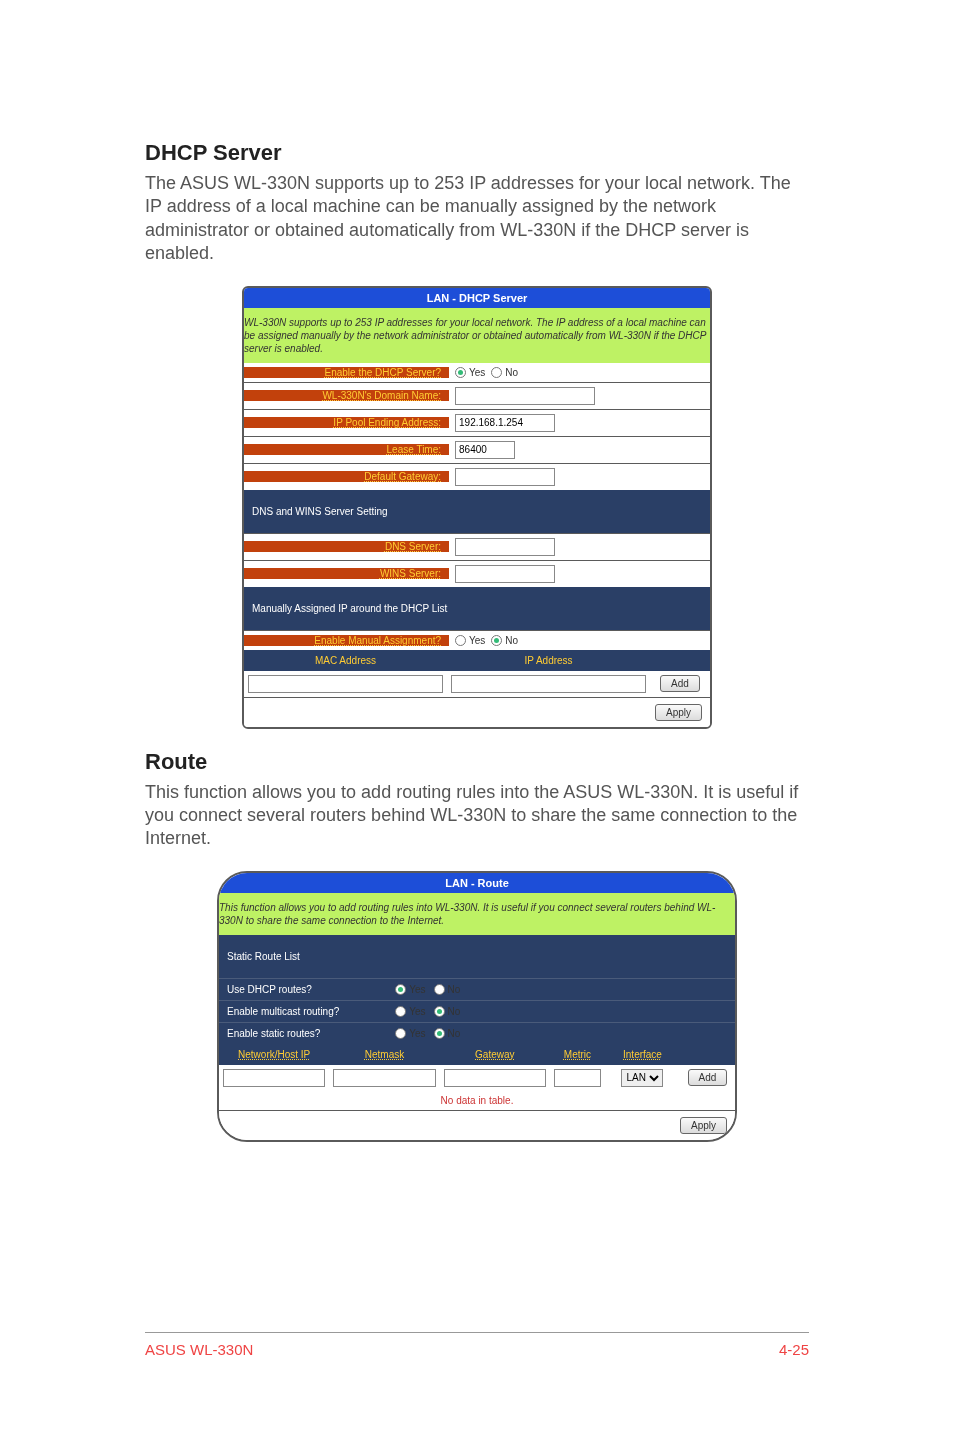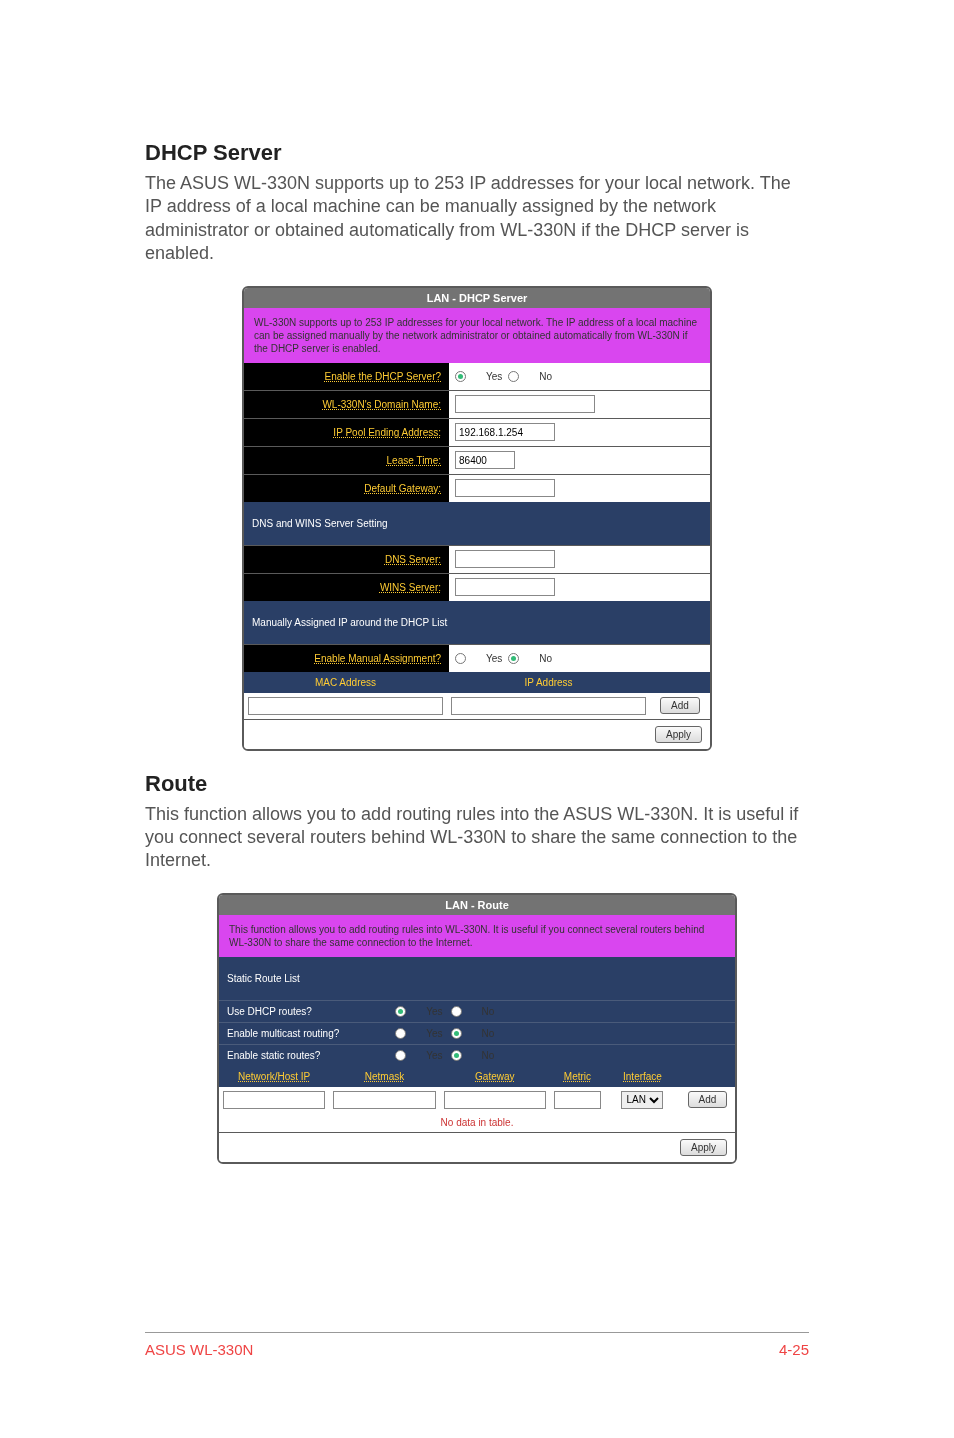--- a/index.html
+++ b/index.html
@@ -28,71 +28,72 @@
   }
   
   .panel {
     margin: 0 auto 20px auto;
     border: 2px solid #5a5a5a;
     border-radius: 6px;
     overflow: hidden;
     font-size: 10px;
   }
   .panel-dhcp { width: 470px; }
-  .panel-route { width: 520px; }
+  .panel-route { width: 520px; border-radius: 30px; }
   .panel-title {
-    background: #737373;
+    background: #1d4ed8;
     color: #fff;
     text-align: center;
     font-weight: bold;
     padding: 4px 0;
     font-size: 11px;
   }
   .panel-intro {
-    background: #d946ef;
+    background: #bef264;
     color: #333;
-    padding: 8px 10px;
+    padding: 8px 0;
     font-size: 10px;
     line-height: 1.3;
+    font-style: italic;
   }
   .subhead {
     background: #2a3f66;
     color: #fff;
     padding: 16px 8px;
     font-size: 10px;
   }
   .row {
     display: flex;
     align-items: center;
     border-top: 1px solid #5a5a5a;
   }
   .row.first-row { border-top: none; }
   .row-label {
     flex: 0 0 44%;
-    background: #000000;
+    background: #c2410c;
     color: #ffcc33;
     text-align: right;
-    padding: 8px 8px;
+    padding: 0 8px;
     text-decoration: underline dotted;
   }
   .row-value {
     flex: 1;
     background: #fff;
     padding: 4px 6px;
     display: flex;
     align-items: center;
     gap: 6px;
   }
   .row-value input[type="text"] {
     height: 18px;
     border: 1px solid #888;
     font-size: 10px;
     padding: 0 3px;
   }
-  .radio-wrap { display:flex; align-items:center; gap:20px; font-size:10px; }
+  .radio-wrap { display:flex; align-items:center; gap:3px; font-size:10px; }
   .radio-dot {
     width:11px; height:11px; border-radius:50%; border:1px solid #777;
     display:inline-flex; align-items:center; justify-content:center; background:#fff;
   }
   .radio-dot.sel::after { content:""; width:5px; height:5px; border-radius:50%; background:#3b7; }
   
   .thead-row { display:flex; background:#2a3f66; color:#ffcc33; }
   .thead-row .th { padding:5px 4px; text-align:center; flex:1; font-size:10px; text-decoration: underline dotted;}
   .tbody-row { display:flex; background:#fff; }
   .tbody-row .td { flex:1; padding:4px; display:flex; align-items:center; justify-content:center; }

